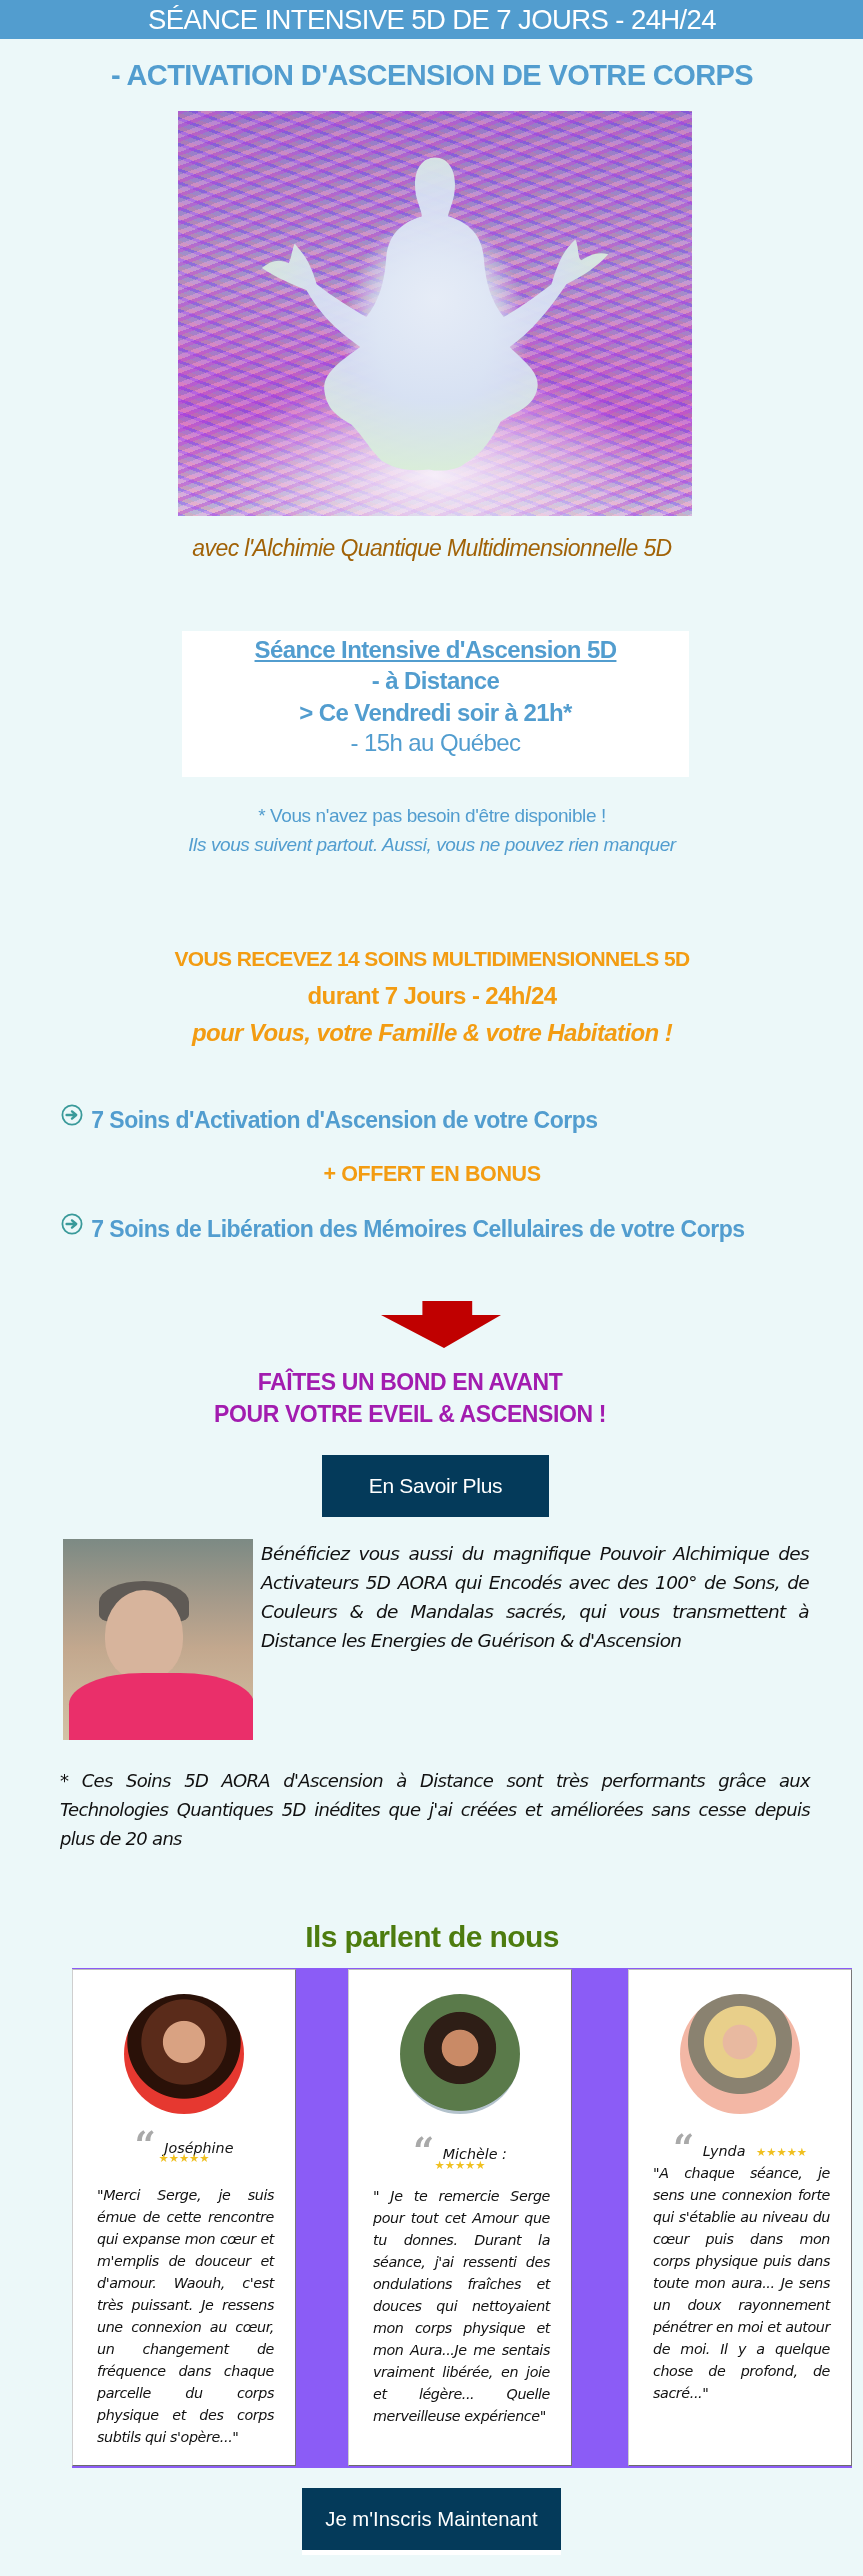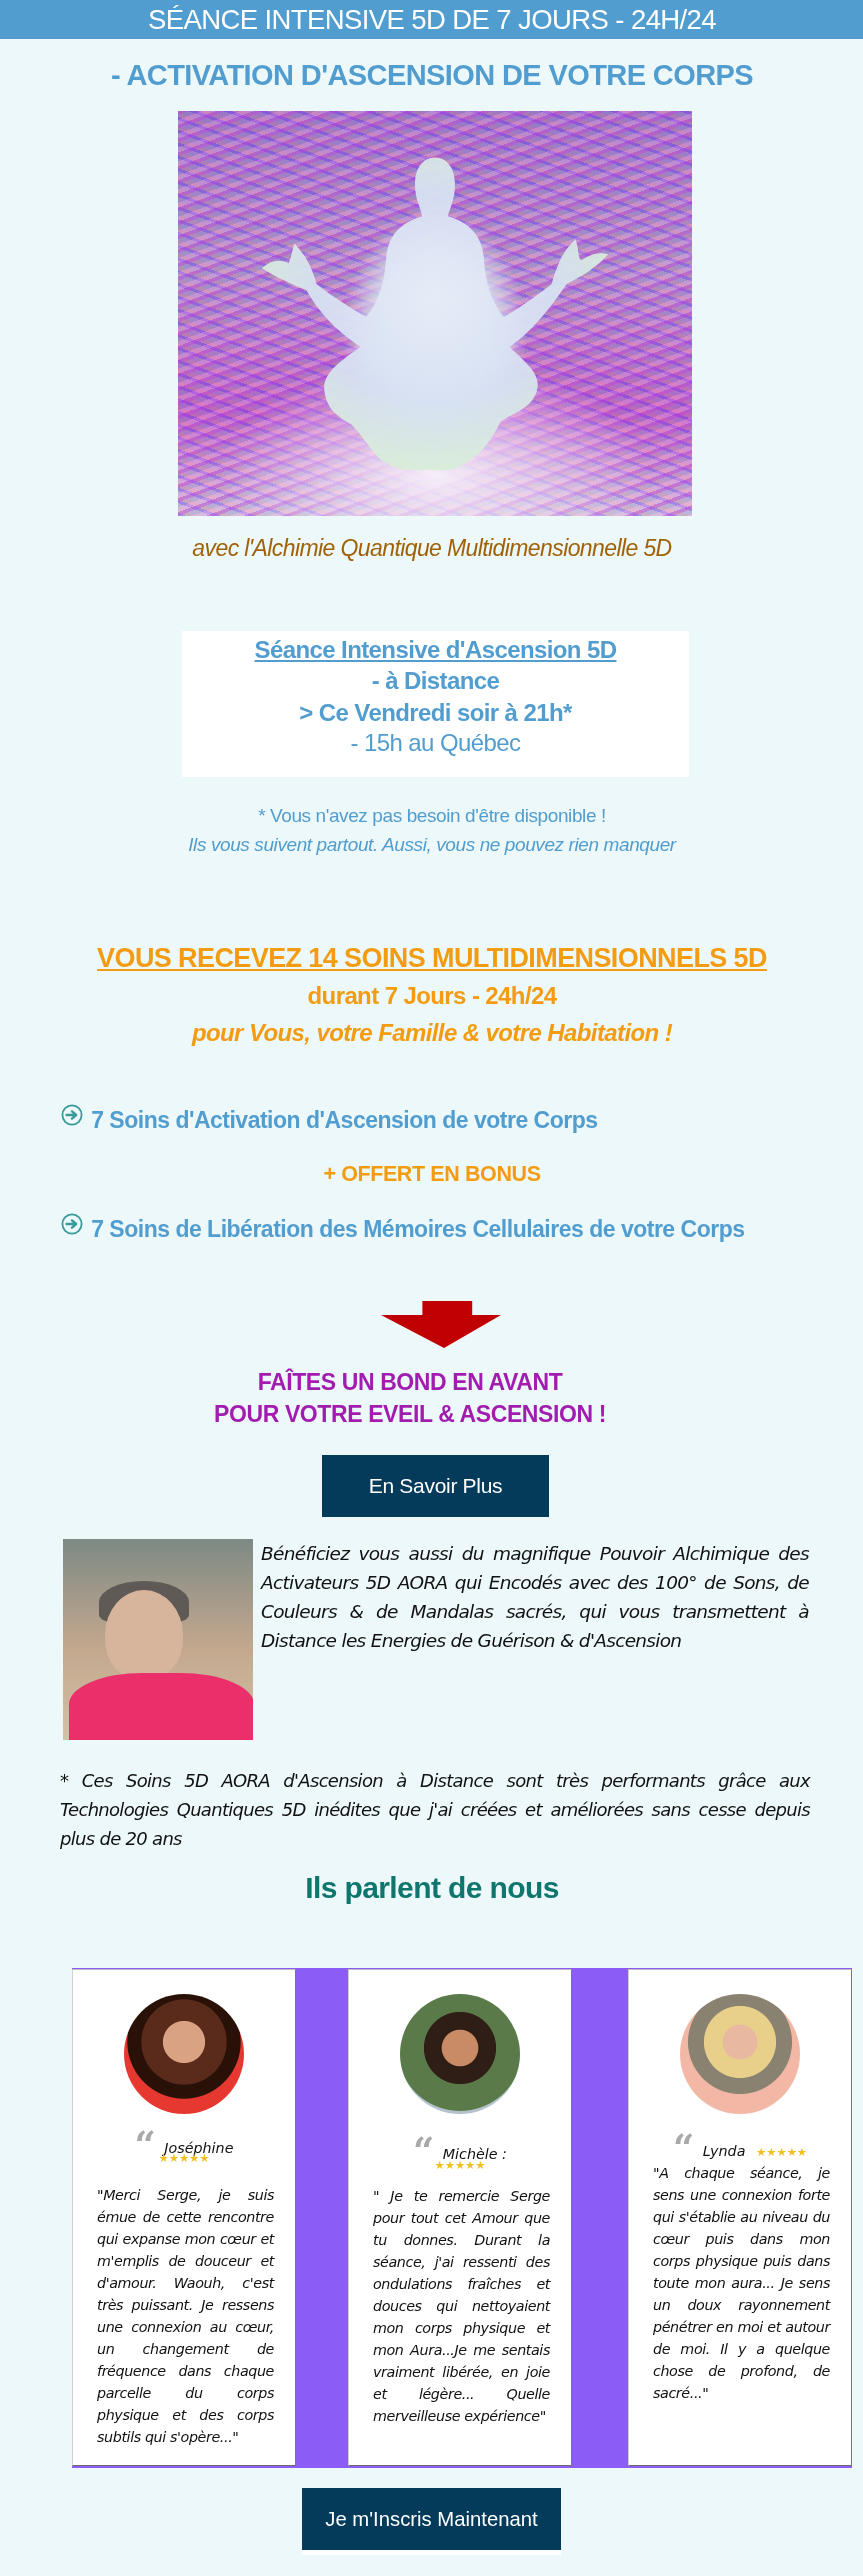--- a/index.html
+++ b/index.html
@@ -25,21 +25,21 @@
 
   .session-box { position: absolute; left: 182px; top: 631px; width: 507px; height: 146px; background: #ffffff; text-align: center; color: #529dcf; font-family: "Liberation Sans", sans-serif; }
   .session-box .l1 { font-weight: bold; font-size: 24px; text-decoration: underline; margin-top: 4.8px; letter-spacing: -0.6px; }
   .session-box .l2, .session-box .l3 { font-weight: bold; font-size: 24px; margin-top: 3.6px; letter-spacing: -0.6px; }
   .session-box .l4 { font-size: 24px; margin-top: 2.4px; letter-spacing: -0.6px; }
 
   .notes { position: absolute; left: 0; top: 801px; width: 864px; text-align: center; color: #529dcf; font-family: "Liberation Sans", sans-serif; font-size: 19px; line-height: 29px; letter-spacing: -0.4px; }
   .notes .it { font-style: italic; }
 
   .offer { position: absolute; left: 0; top: 940px; width: 864px; text-align: center; color: #f39c12; font-family: "Liberation Sans", sans-serif; font-weight: bold; letter-spacing: -0.6px; }
-  .offer .h { font-size: 27px; text-decoration: underline; line-height: 37px; }
+  .offer .h { font-size: 21px; line-height: 37px; }
   .offer .d { font-size: 24px; line-height: 37px; }
   .offer .p { font-size: 24px; font-style: italic; line-height: 37px; }
 
   .benefit { position: absolute; left: 60px; color: #529dcf; font-family: "Liberation Sans", sans-serif; font-weight: bold; font-size: 23px; letter-spacing: -0.5px; display: flex; align-items: flex-start; }
   .benefit .ic { width: 24px; height: 24px; margin-right: 7.2px; margin-top: -3.6px; }
   .bonus { position: absolute; left: 0; top: 1162px; width: 864px; text-align: center; color: #f39c12; font-family: "Liberation Sans", sans-serif; font-weight: bold; font-size: 21.5px; letter-spacing: -0.4px; }
 
   .arrow { position: absolute; left: 381px; top: 1301px; }
 
   .leap { position: absolute; left: 0; top: 1366px; width: 820px; text-align: center; color: #a21caf; font-family: "Liberation Sans", sans-serif; font-weight: bold; font-size: 23px; line-height: 32px; letter-spacing: -0.4px; }
@@ -52,21 +52,21 @@
   .author-photo { position: absolute; left: 63px; top: 1539px; width: 190px; height: 201px; overflow: hidden;
     background: linear-gradient(180deg, #7c8a84 0%, #a59a8a 30%, #c3a88e 55%, #d3c2a6 100%); }
   .author-photo .face { position: absolute; left: 42px; top: 51px; width: 78px; height: 90px; border-radius: 50% 50% 45% 45%; background: #d7b49c; }
   .author-photo .hair { position: absolute; left: 36px; top: 42px; width: 90px; height: 42px; border-radius: 50% 50% 20% 20%; background: #5f5a55; }
   .author-photo .shirt { position: absolute; left: 6px; top: 134px; width: 185px; height: 78px; border-radius: 40% 40% 0 0; background: #ea2f6a; }
 
   .author-text { position: absolute; left: 261px; top: 1539px; width: 548px; color: #111; font-family: "DejaVu Sans", sans-serif; font-style: italic; font-size: 18.5px; line-height: 29px; text-align: justify; letter-spacing: -0.7px; }
 
   .footnote { position: absolute; left: 60px; top: 1766px; width: 750px; color: #111; font-family: "DejaVu Sans", sans-serif; font-style: italic; font-size: 18px; line-height: 29px; text-align: justify; letter-spacing: -0.7px; }
 
-  .testi-title { position: absolute; left: 0; top: 1871px; width: 864px; text-align: center; color: #0f766e; font-family: "Liberation Sans", sans-serif; font-weight: bold; font-size: 30px; letter-spacing: -0.6px; }
+  .testi-title { position: absolute; left: 0; top: 1920px; width: 864px; text-align: center; color: #4d7c0f; font-family: "Liberation Sans", sans-serif; font-weight: bold; font-size: 30px; letter-spacing: -0.6px; }
 
   .testi-wrap { position: absolute; left: 45px; top: 1968px; width: 780px; height: 500px; background: #8b5cf6; margin-left: 27px; }
   .card { position: absolute; top: 1.2px; width: 224px; height: 497px; background: #fff; border-top: 1.2px solid #bcbcbc; border-left: 0.6px solid #cfcfcf; border-right: 1.2px solid #777; border-bottom: 1.8px solid #6c6c6c; }
   .card .avatar { position: absolute; left: 51px; top: 24px; width: 120px; height: 120px; border-radius: 50%; overflow: hidden; }
   .card .name-row { position: absolute; left: 0; width: 100%; text-align: center; font-family: "DejaVu Sans", sans-serif; font-style: italic; font-size: 14.3px; color: #111; }
   .card .quote-mark { font-family: "DejaVu Serif", serif; font-style: normal; font-weight: bold; font-size: 37px; color: #a9a9a9; vertical-align: -4.8px; margin-right: 8.4px; line-height: 1; }
   .card .stars { color: #f0c020; font-size: 11.4px; letter-spacing: 0px; font-style: normal; }
   .card .text { position: absolute; left: 24px; width: 177px; font-family: "DejaVu Sans", sans-serif; font-style: italic; font-size: 14.3px; line-height: 22px; color: #111; text-align: justify; letter-spacing: -0.4px; }
 </style>
 </head>

